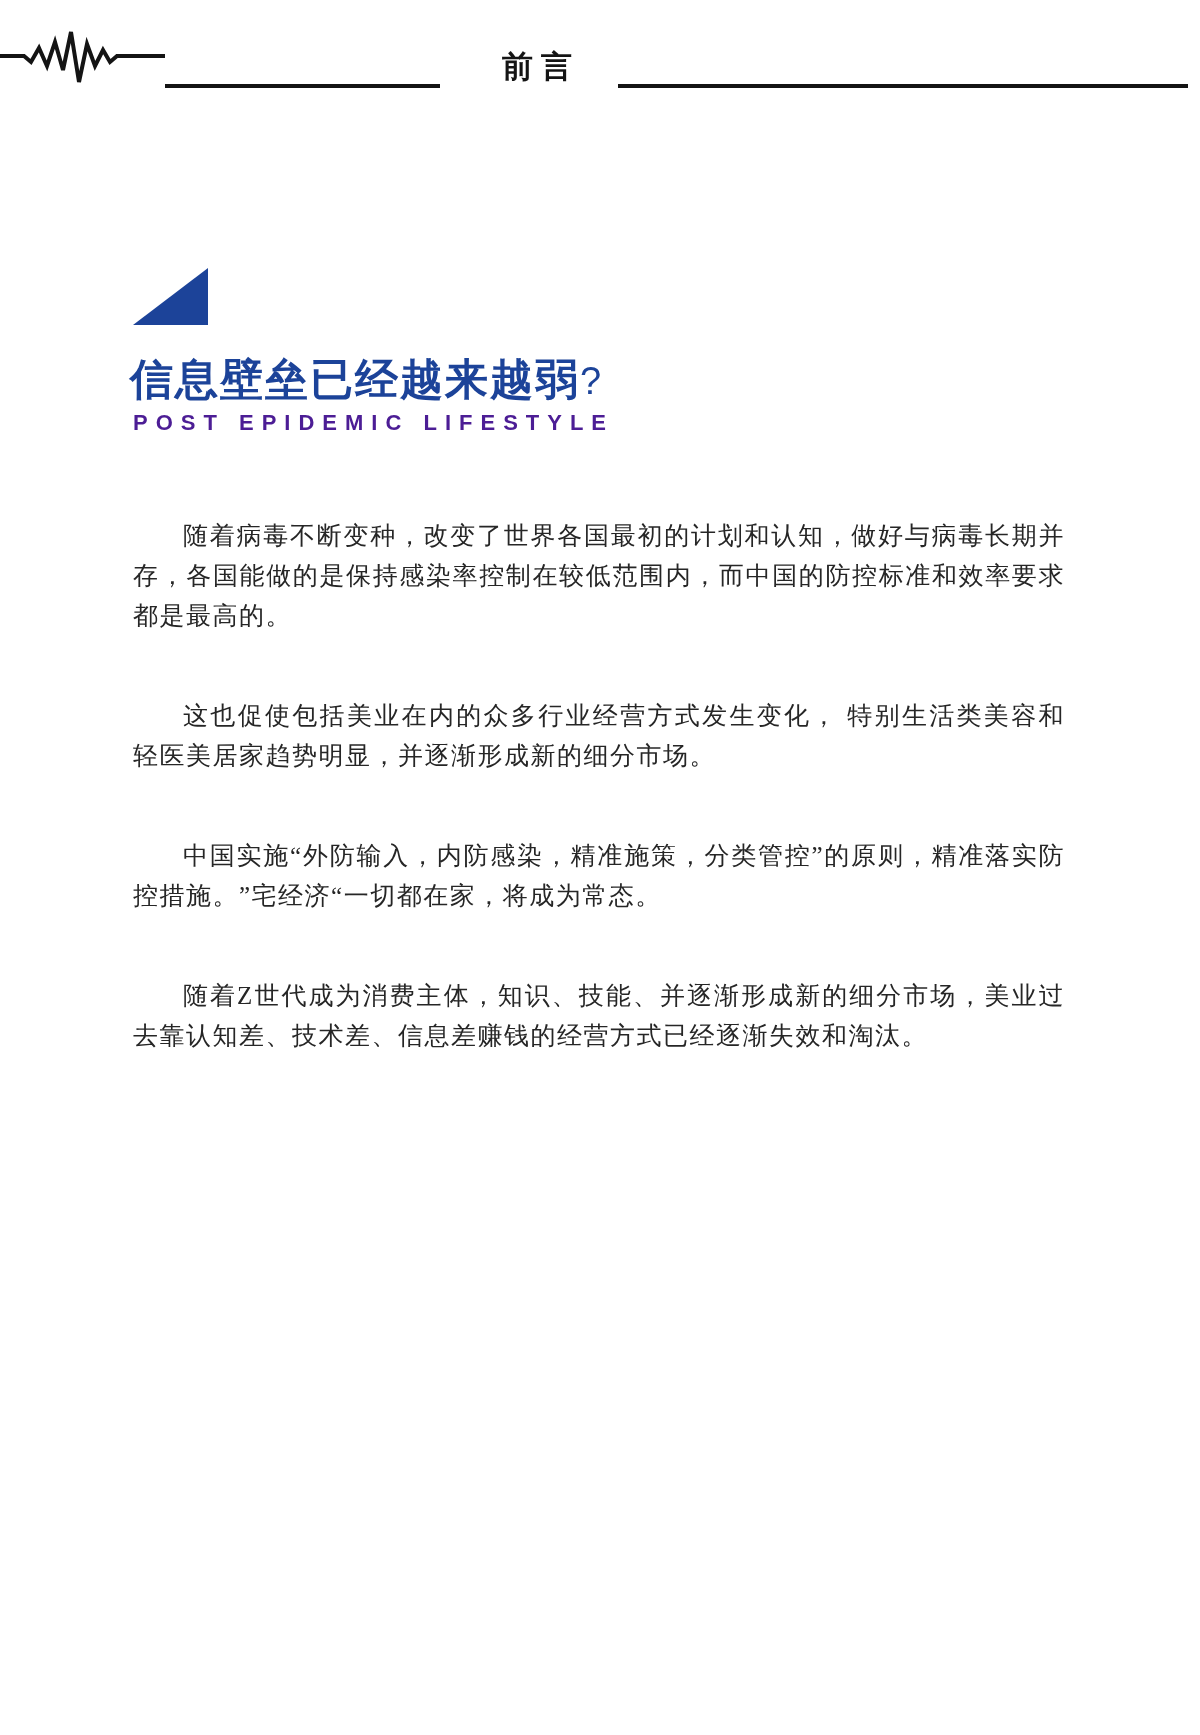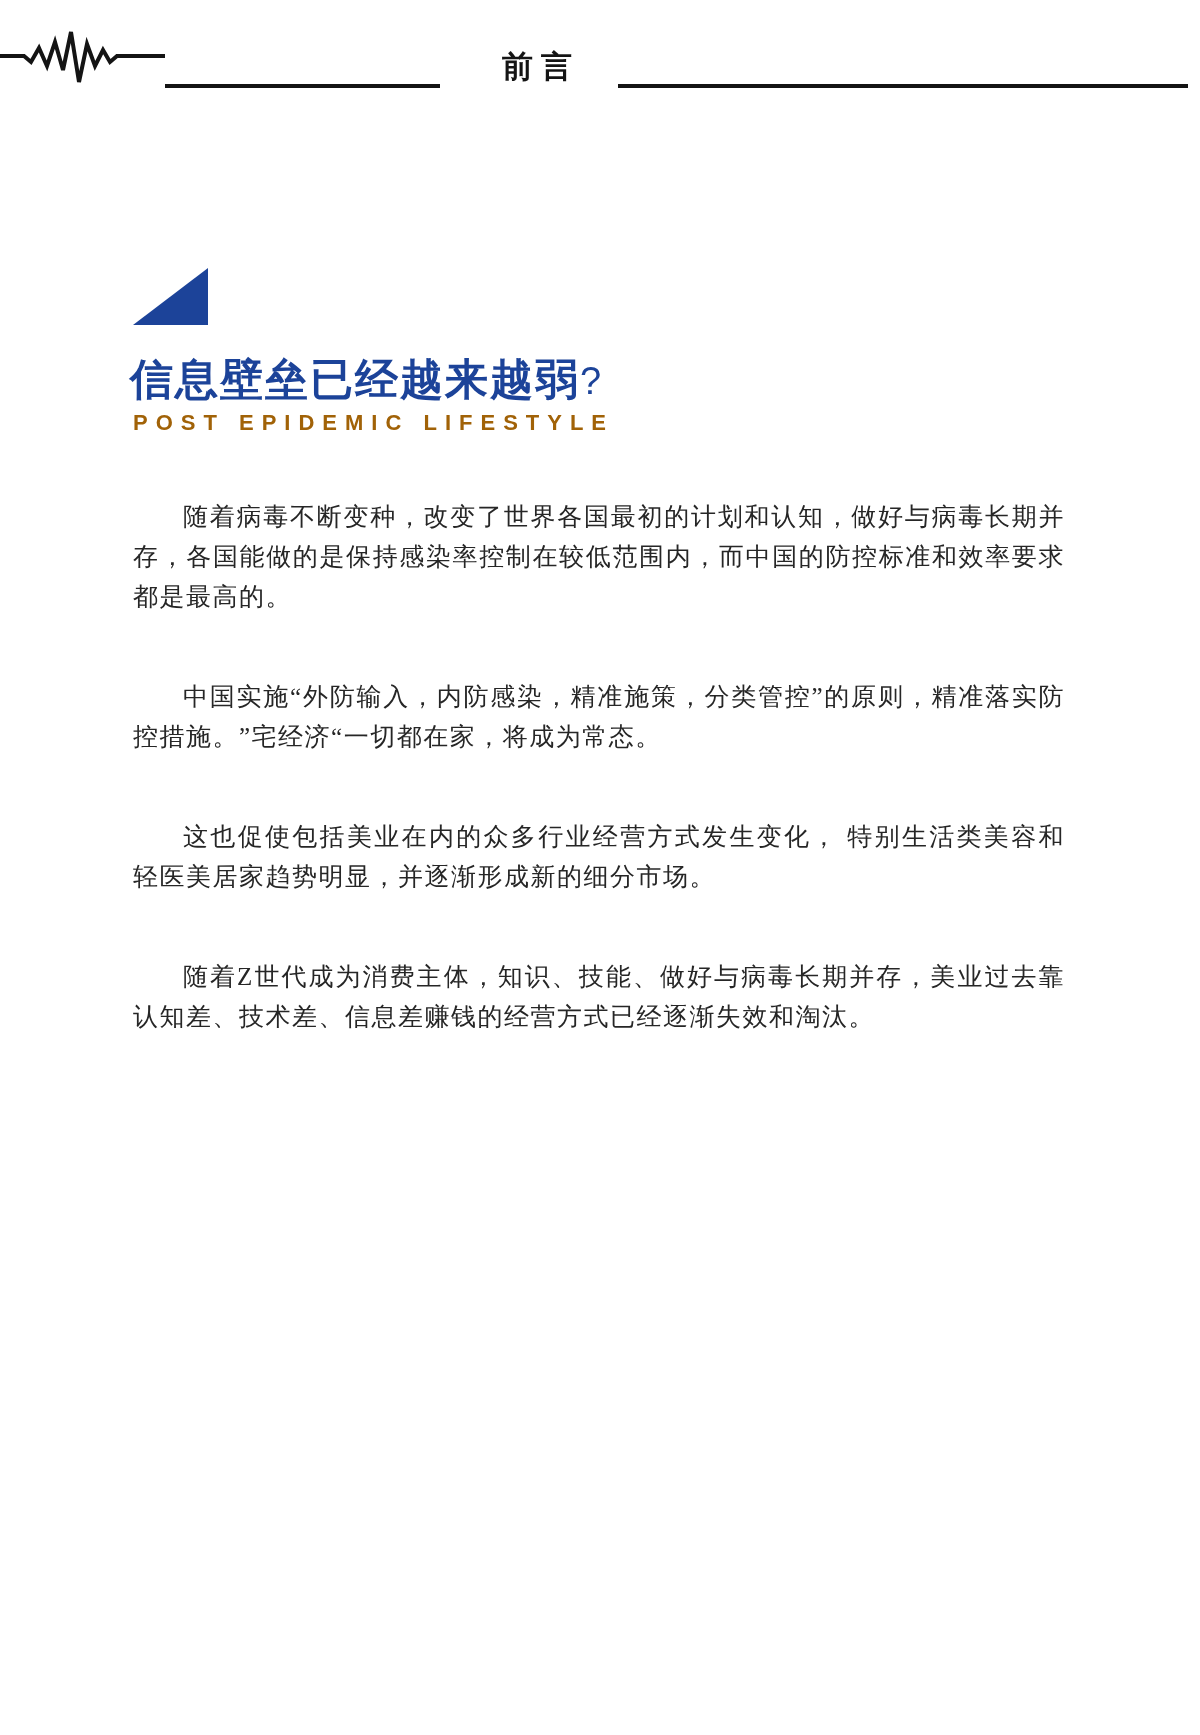--- a/index.html
+++ b/index.html
@@ -50,30 +50,30 @@
     letter-spacing: 2px;
     line-height: 48px;
     white-space: nowrap;
   }
   .hero-title .qmark {
     font-weight: 400;
     font-size: 38px;
   }
   .hero-subtitle {
     margin: 5px 0 0 133px;
-    color: #a16207;
+    color: #4c1d95;
     font-size: 22px;
     font-weight: bold;
     letter-spacing: 8px;
     white-space: nowrap;
   }
 
   
   .content {
-    margin: 61px 135px 0 133px;
+    margin: 80px 135px 0 133px;
     color: #262626;
     font-size: 25px;
     line-height: 40px;
     letter-spacing: 1.5px;
     text-align: justify;
     font-family: "Liberation Serif", "DejaVu Serif", serif;
   }
   .content p {
     margin: 0 0 60px 0;
     text-indent: 2em;
@@ -95,16 +95,16 @@
 <div class="triangle"></div>
 
 <div class="hero-title">
   <span>信息壁垒已经越来越弱</span><span class="qmark">?</span>
 </div>
 
 <div class="hero-subtitle">POST EPIDEMIC LIFESTYLE</div>
 
 <div class="content">
   <p>随着病毒不断变种，改变了世界各国最初的计划和认知，做好与病毒长期并存，各国能做的是保持感染率控制在较低范围内，而中国的防控标准和效率要求都是最高的。</p>
+  <p>这也促使包括美业在内的众多行业经营方式发生变化， 特别生活类美容和轻医美居家趋势明显，并逐渐形成新的细分市场。</p>
   <p>中国实施“外防输入，内防感染，精准施策，分类管控”的原则，精准落实防控措施。”宅经济“一切都在家，将成为常态。</p>
-  <p>这也促使包括美业在内的众多行业经营方式发生变化， 特别生活类美容和轻医美居家趋势明显，并逐渐形成新的细分市场。</p>
-  <p>随着Z世代成为消费主体，知识、技能、做好与病毒长期并存，美业过去靠认知差、技术差、信息差赚钱的经营方式已经逐渐失效和淘汰。</p>
+  <p>随着Z世代成为消费主体，知识、技能、并逐渐形成新的细分市场，美业过去靠认知差、技术差、信息差赚钱的经营方式已经逐渐失效和淘汰。</p>
 </div>
 
 </body></html>

